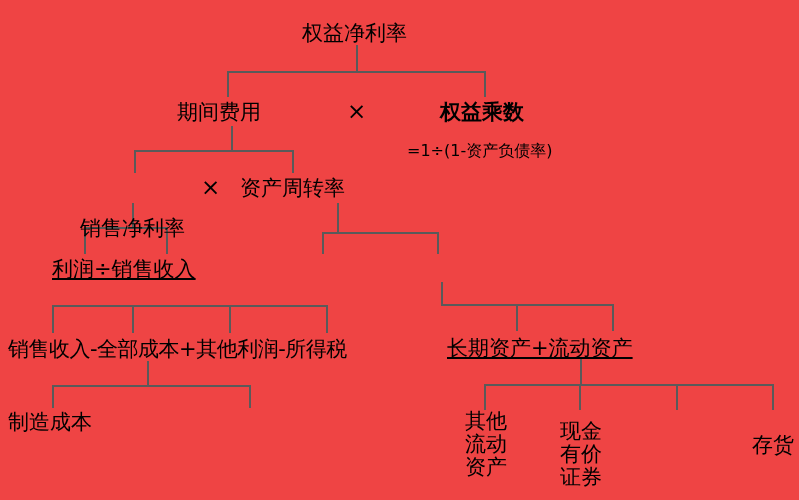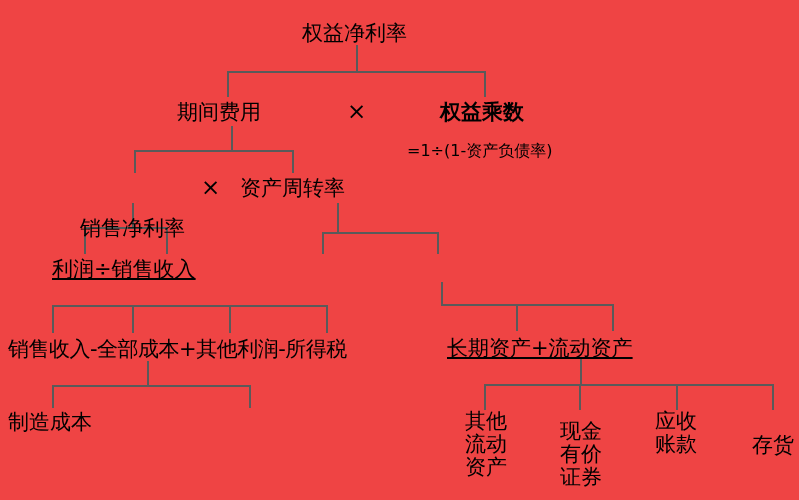--- a/index.html
+++ b/index.html
@@ -85,17 +85,15 @@
   <div class="node" style="left:447px; top:336px;text-decoration:underline;">长期资产+流动资产</div>
 
   <div class="node" style="left:8px; top:410px;">制造成本</div>
 
   <div class="node leaf-col" style="left:465px; top:410px;">其他
 流动
 资产</div>
   <div class="node leaf-col" style="left:560px; top:410px;margin-top:10px;">现金
 有价
 证券</div>
-  <div class="node leaf-col" style="left:655px; top:410px;">应收
-账款</div>
   <div class="node leaf-col" style="left:752px; top:434px;">存货</div>
 
 </div>
 
 </body></html>

